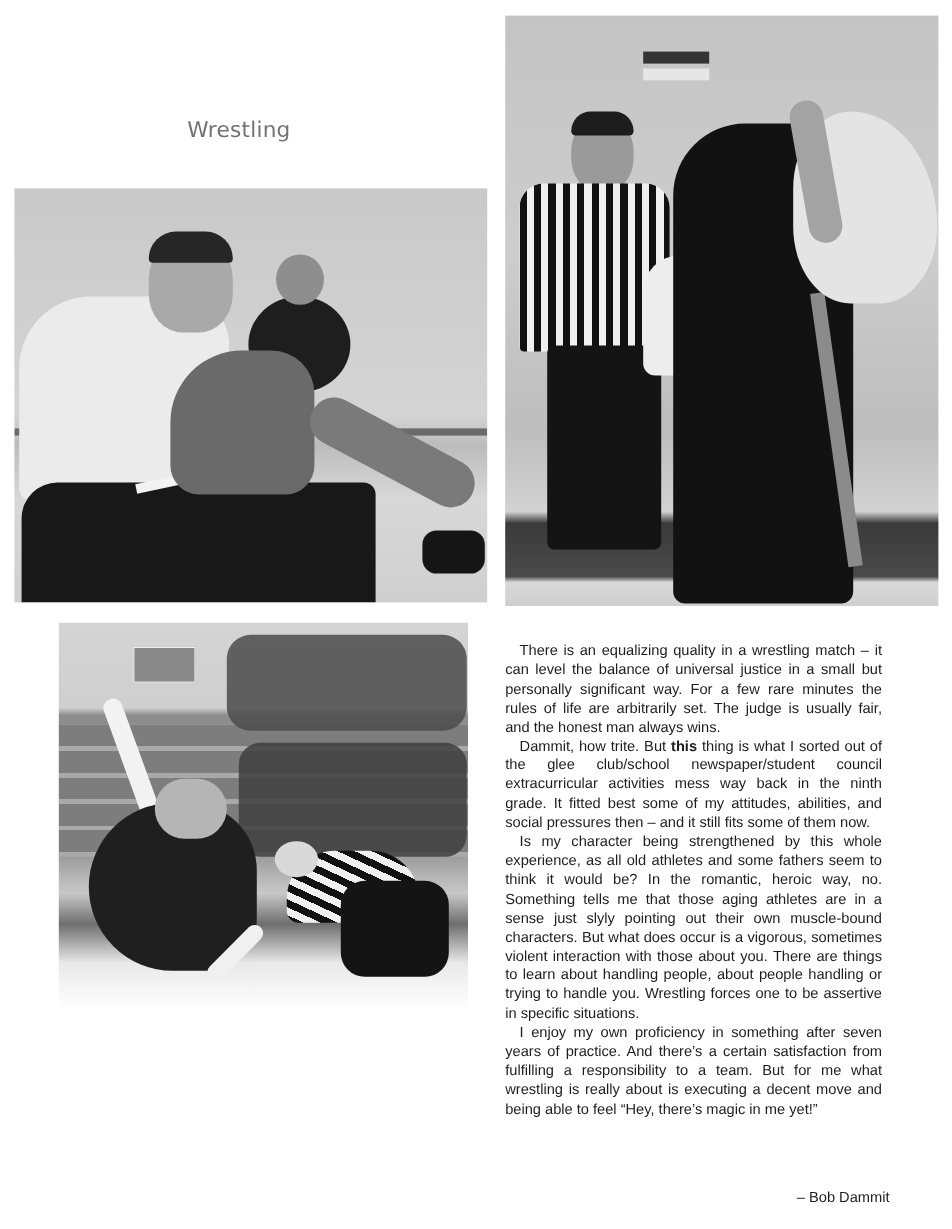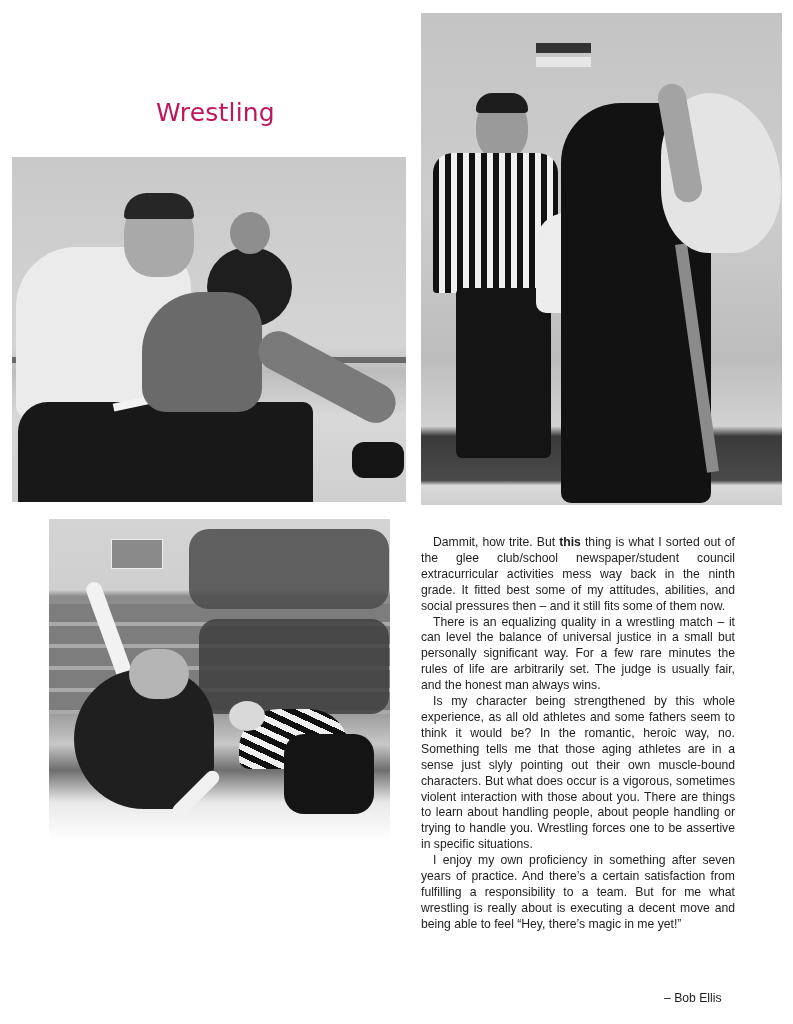--- a/index.html
+++ b/index.html
@@ -1,20 +1,20 @@
 <!DOCTYPE html>
 <html><head>
 <meta charset="utf-8">
 <style>
   html, body { margin: 0; padding: 0; background: #ffffff; }
   body { width: 793px; height: 1024px; position: relative; overflow: hidden;
          font-family: "Liberation Sans", sans-serif; color: #1a1a1a; }
 
-  .title { position: absolute; left: 156px; top: 98px; font-size: 25px;
-           font-family: "DejaVu Sans", sans-serif; font-weight: normal; color: #be185d; letter-spacing: 0.2px; }
+  .title { position: absolute; left: 156px; top: 98px; font-size: 18px;
+           font-family: "DejaVu Sans", sans-serif; font-weight: normal; color: #737373; letter-spacing: 0.2px; }
 
   .photo { position: absolute; overflow: hidden; background: #bdbdbd; }
   .photo .shape { position: absolute; }
 
   
   #photo1 { left: 12px; top: 157px; width: 394px; height: 345px;
             background: linear-gradient(180deg, #c9c9c9 0%, #d4d4d4 55%, #bcbcbc 62%, #d8d8d8 75%, #cfcfcf 100%); }
   #photo2 { left: 421px; top: 13px; width: 361px; height: 492px;
             background: linear-gradient(180deg, #c4c4c4 0%, #cdcdcd 40%, #bdbdbd 70%, #d2d2d2 84%, #3a3a3a 86%, #4a4a4a 95%, #d9d9d9 96%, #cfcfcf 100%); }
   #photo3 { left: 49px; top: 519px; width: 341px; height: 322px;
@@ -81,19 +81,19 @@
   <div class="shape" style="left:25px;top:150px;width:140px;height:140px;background:#1f1f1f;border-radius:50% 40% 30% 50%"></div>
   <div class="shape" style="left:80px;top:130px;width:60px;height:50px;background:#b5b5b5;border-radius:30px"></div>
 
   <div class="shape" style="left:190px;top:190px;width:110px;height:60px;background:repeating-linear-gradient(25deg,#111 0 6px,#f0f0f0 6px 12px);border-radius:40px 40px 10px 10px"></div>
   <div class="shape" style="left:180px;top:182px;width:36px;height:30px;background:#d9d9d9;border-radius:50%"></div>
   <div class="shape" style="left:235px;top:215px;width:90px;height:80px;background:#141414;border-radius:20px"></div>
   <div class="shape" style="left:140px;top:245px;width:14px;height:60px;background:#f0f0f0;transform:rotate(45deg);border-radius:7px"></div>
 </div>
 
 <div class="article">
+  <p><span>There is an equalizing quality in a wrestling match – it can level the balance of universal justice in a small but personally significant way. For a few rare minutes the rules of life are arbitrarily set. The judge is usually fair, and the honest man always wins.</span></p>
   <p><span>Dammit, how trite. But </span><b>this</b><span> thing is what I sorted out of the glee club/school newspaper/student council extracurricular activities mess way back in the ninth grade. It fitted best some of my attitudes, abilities, and social pressures then – and it still fits some of them now.</span></p>
-  <p><span>There is an equalizing quality in a wrestling match – it can level the balance of universal justice in a small but personally significant way. For a few rare minutes the rules of life are arbitrarily set. The judge is usually fair, and the honest man always wins.</span></p>
   <p><span>Is my character being strengthened by this whole experience, as all old athletes and some fathers seem to think it would be? In the romantic, heroic way, no. Something tells me that those aging athletes are in a sense just slyly pointing out their own muscle-bound characters. But what does occur is a vigorous, sometimes violent interaction with those about you. There are things to learn about handling people, about people handling or trying to handle you. Wrestling forces one to be assertive in specific situations.</span></p>
   <p><span>I enjoy my own proficiency in something after seven years of practice. And there’s a certain satisfaction from fulfilling a responsibility to a team. But for me what wrestling is really about is executing a decent move and being able to feel “Hey, there’s magic in me yet!”</span></p>
 </div>
 
-<div class="byline">– Bob Ellis</div>
+<div class="byline">– Bob Dammit</div>
 
 </body></html>

